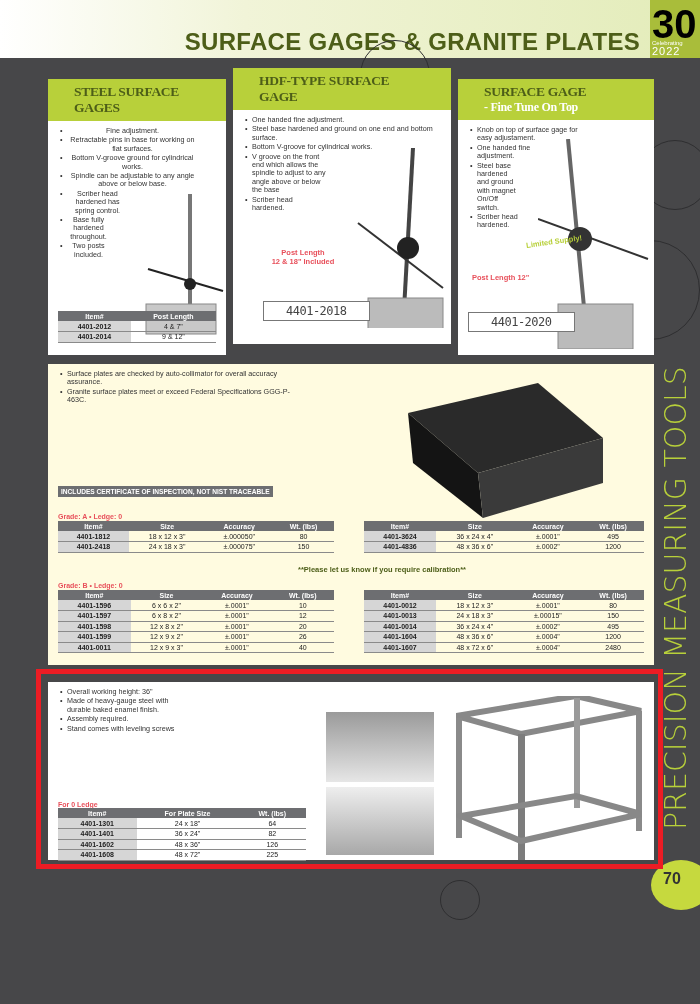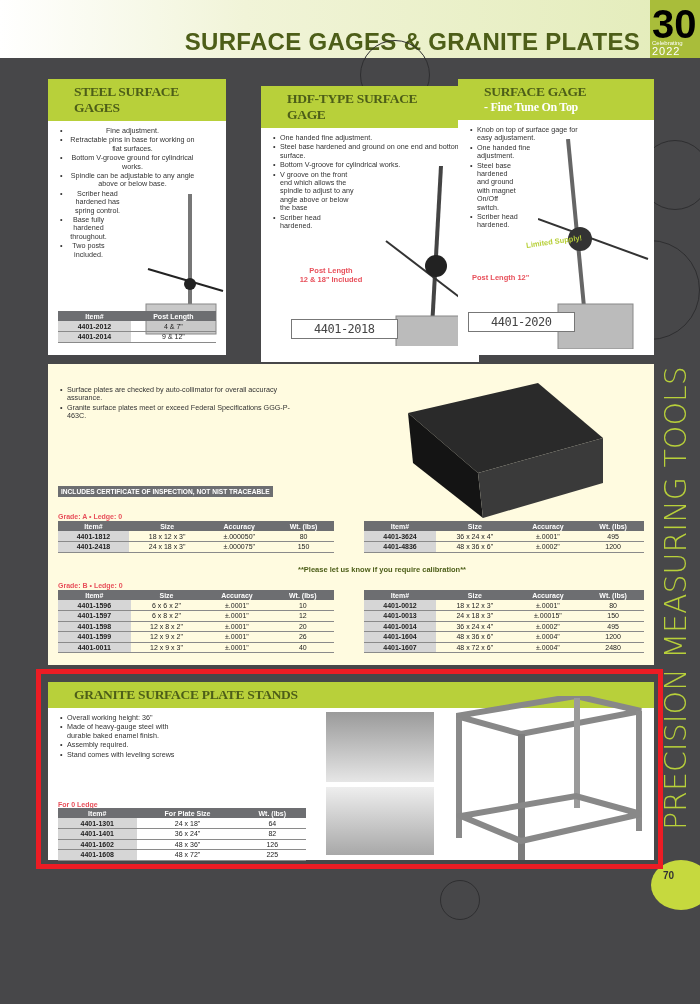--- a/index.html
+++ b/index.html
@@ -32,21 +32,21 @@
 
   .red-note { color: #e8505b; font-weight: bold; font-size: 7.5px; text-align: center; }
   .model-box { position: absolute; border: 1.5px solid #777; color: #444; font-size: 12px; padding: 2px 22px; font-family: "DejaVu Sans Mono", monospace; letter-spacing: -0.5px; background: #fff; }
 
   .grade { color: #e8505b; font-size: 7px; font-weight: bold; margin: 2px 0 1px; }
   .cert { background: #6d6e71; color: #fff; font-size: 6.6px; font-weight: bold; padding: 2px 3px; display: inline-block; }
 
   .side-text { position: absolute; left: 658px; top: 830px; transform: rotate(-90deg); transform-origin: left top;
     color: #b8d03a; font-size: 30px; letter-spacing: 0px; white-space: nowrap; font-family: "DejaVu Sans", sans-serif; font-weight: 300; }
   .page-num { position: absolute; left: 651px; top: 860px; width: 60px; height: 50px; border-radius: 50%; background: #c6d93e; }
-  .page-num span { position: absolute; left: 12px; top: 10px; font-size: 10px; font-weight: bold; color: #333; }
+  .page-num span { position: absolute; left: 12px; top: 10px; font-size: 16px; font-weight: bold; color: #333; }
   .highlight { position: absolute; left: 36px; top: 669px; width: 627px; height: 200px; border: 5px solid #ec1c24; pointer-events: none; }
 
   .img-ph { position: absolute; }
 </style>
 </head>
 <body>
 
 <div class="header">
   <div class="header-title">SURFACE GAGES &amp; GRANITE PLATES</div>
   <div class="badge">
@@ -89,21 +89,21 @@
       <td>4 &amp; 7"</td>
     </tr>
     <tr>
       <td class="item">4401-2014</td>
       <td>9 &amp; 12"</td>
     </tr>
   </tbody>
     </table>
 </div>
 
-<div class="card" style="left:233px;top:86px;width:218px;height:276px;margin-left:28px;">
+<div class="card" style="left:233px;top:68px;width:218px;height:276px;">
   <div class="card-head">HDF-TYPE SURFACE GAGE</div>
   <ul class="bul">
     <li>One handed fine adjustment.</li>
     <li>Steel base hardened and ground on one end and bottom surface.</li>
     <li>Bottom V-groove for cylindrical works.</li>
     <li style="width:82px;">V groove on the front end which allows the spindle to adjust to any angle above or below the base</li>
     <li style="width:70px;">Scriber head hardened.</li>
   </ul>
   <svg class="img-ph" style="left:120px;top:80px;" width="95" height="180">
     <line x1="60" y1="0" x2="50" y2="180" stroke="#444" stroke-width="4"></line>
@@ -134,21 +134,21 @@
     <line x1="0" y1="80" x2="110" y2="120" stroke="#333" stroke-width="2"></line>
     <circle cx="42" cy="100" r="12" fill="#333"></circle>
     <rect x="20" y="165" width="75" height="45" fill="#bbb" stroke="#888"></rect>
   </svg>
   <div style="position:absolute;left:68px;top:158px;color:#b8d03a;font-size:7.5px;font-weight:bold;transform:rotate(-8deg);">Limited Supply!</div>
   <div class="red-note" style="position:absolute;left:14px;top:194px;text-align:left;">Post Length 12"</div>
   <div class="model-box" style="left:10px;top:233px;text-align:center;">4401-2020</div>
 </div>
 
 <div class="card" style="left:48px;top:364px;width:606px;height:301px;background:#fffbe0;">
-  <ul class="bul" style="width:270px;margin-top:16px;">
+  <ul class="bul" style="width:270px;">
     <li>Surface plates are checked by auto-collimator for overall accuracy assurance.</li>
     <li>Granite surface plates meet or exceed Federal Specifications GGG-P-463C.</li>
   </ul>
   <svg class="img-ph" style="left:340px;top:14px;" width="220" height="145">
     <polygon points="20,35 150,5 215,60 90,95" fill="#2a2a2a"></polygon>
     <polygon points="20,35 90,95 95,140 25,85" fill="#141414"></polygon>
     <polygon points="90,95 215,60 215,105 95,140" fill="#3a3a3a"></polygon>
   </svg>
   <div class="cert" style="position:absolute;left:10px;top:122px;">INCLUDES CERTIFICATE OF INSPECTION, NOT NIST TRACEABLE</div>
 
@@ -277,21 +277,20 @@
           <td class="item">4401-1607</td>
           <td>48 x 72 x 6"</td>
           <td>±.0004"</td>
           <td>2480</td>
         </tr>
   </tbody>
     </table>
 </div>
 
 <div class="card" style="left:48px;top:682px;width:606px;height:178px;">
-  <div class="card-head">GRANITE SURFACE PLATE STANDS</div>
   <ul class="bul" style="width:150px;">
     <li>Overall working height: 36"</li>
     <li>Made of heavy-gauge steel with durable baked enamel finish.</li>
     <li>Assembly required.</li>
     <li>Stand comes with leveling screws</li>
   </ul>
   <div class="grade" style="position:absolute;left:10px;top:117px;">For 0 Ledge</div>
   <table class="spec" style="position:absolute;left:10px;top:126px;width:248px;">
     <tbody>
         <tr>

